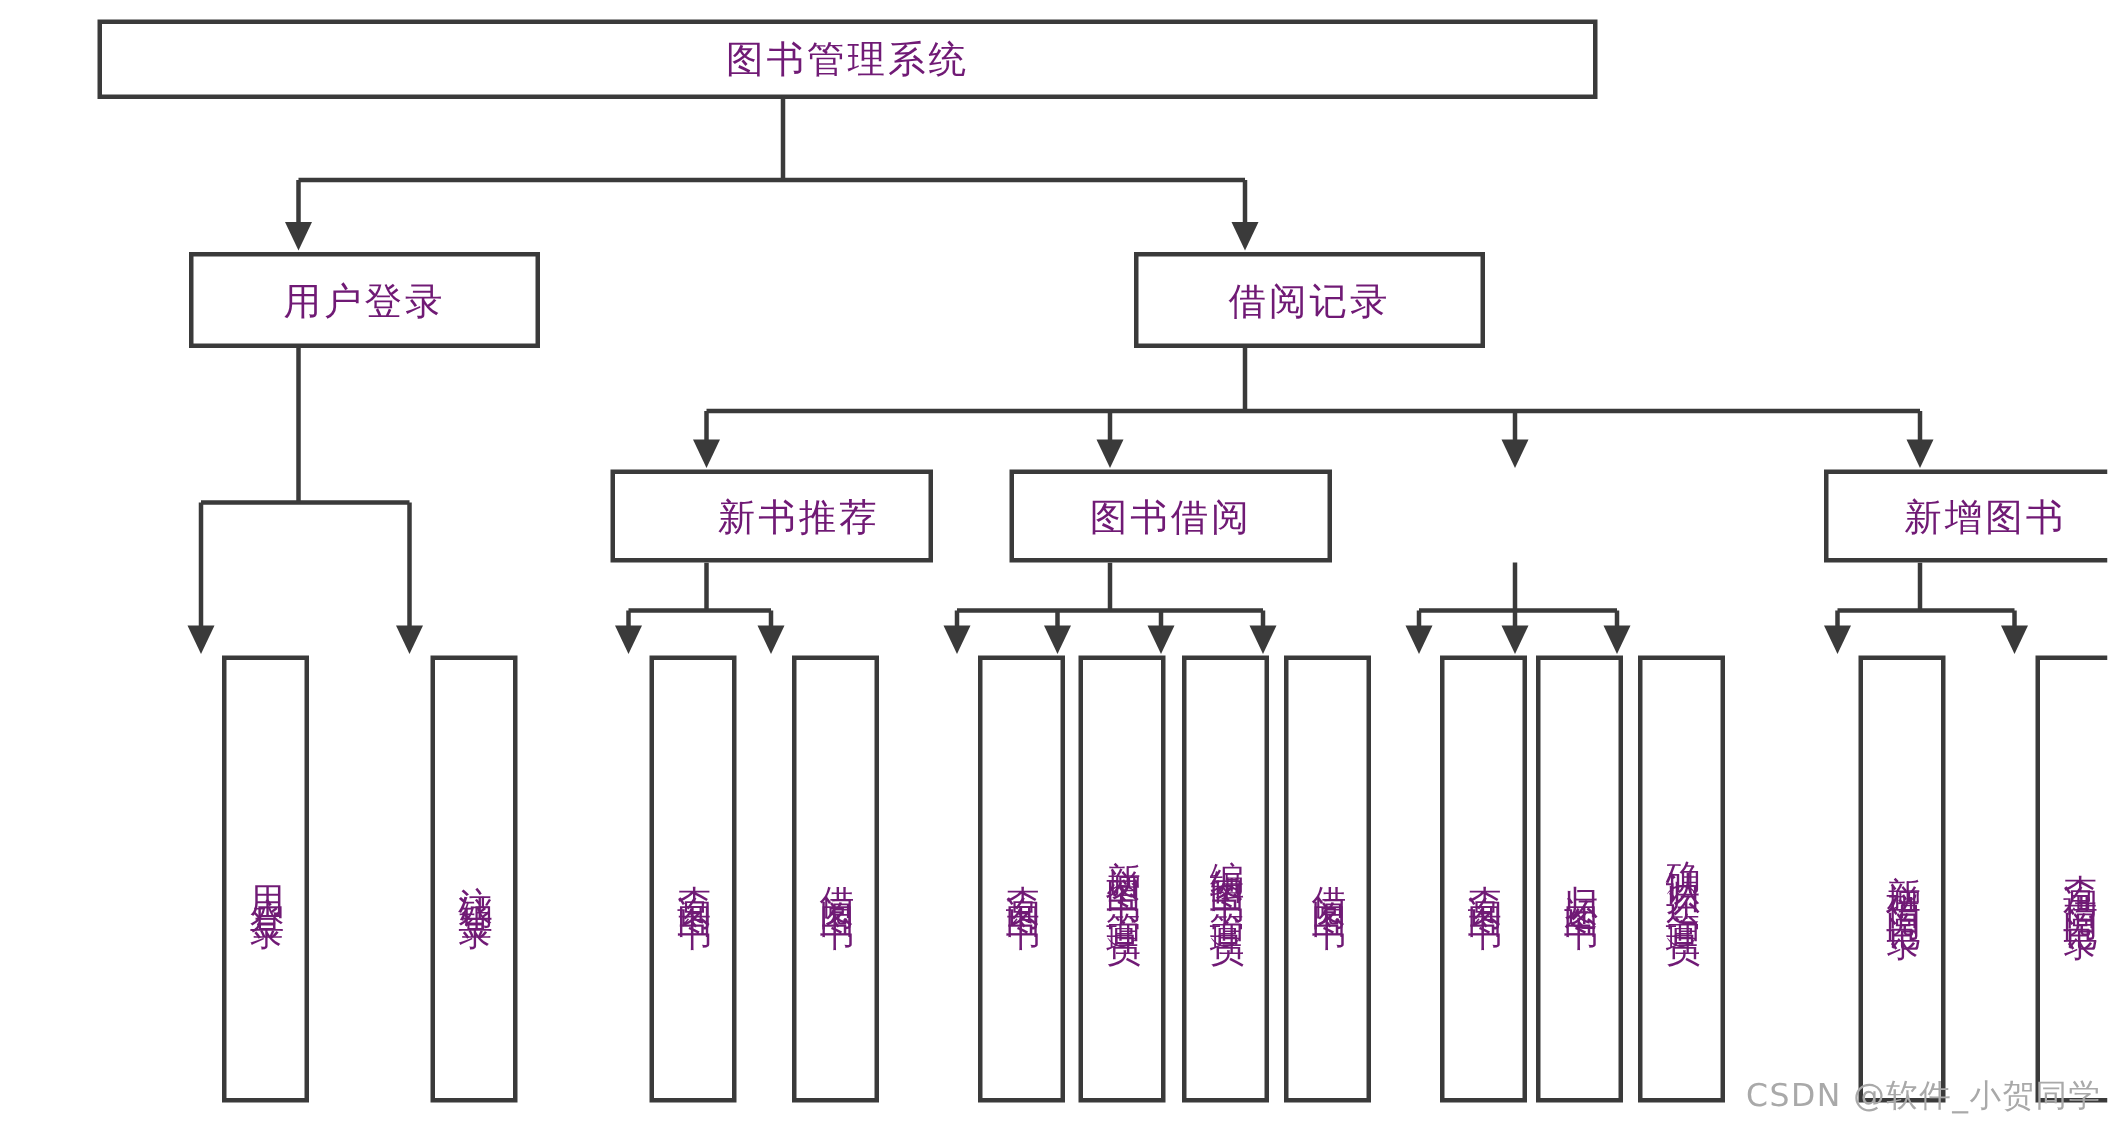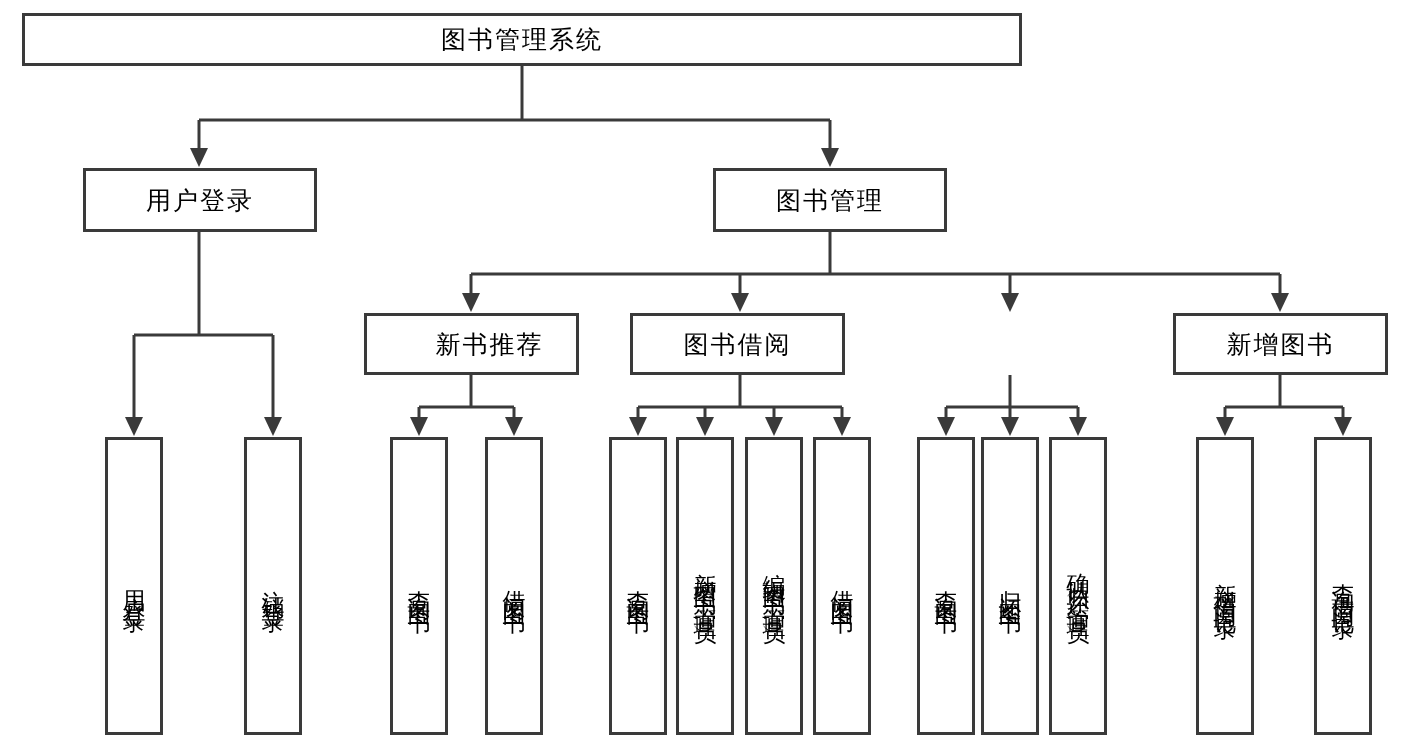--- a/index.html
+++ b/index.html
@@ -23,21 +23,22 @@
     height: 747px;
   }
   .node {
     position: absolute;
     box-sizing: border-box;
     border: 3px solid #3a3a3a;
     background: #ffffff;
     display: flex;
     align-items: center;
     justify-content: center;
-    color: #000000;
+    color: #701a75;
+    margin-left: 43px;
   }
   .hbox span {
     font-size: 25px;
     letter-spacing: 2px;
     line-height: 1;
     white-space: nowrap;
   }
   .vbox span {
     writing-mode: vertical-rl;
     text-orientation: mixed;
@@ -145,21 +146,21 @@
   </svg>
 
   <div class="node hbox root">
     <span>图书管理系统</span>
   </div>
 
   <div class="node hbox l2a">
     <span>用户登录</span>
   </div>
   <div class="node hbox l2b">
-    <span>图书管理</span>
+    <span>借阅记录</span>
   </div>
 
   <div class="node hbox l3 l3a">
     <span>新书推荐</span>
   </div>
   <div class="node hbox l3 l3b">
     <span>图书借阅</span>
   </div>
   <div class="node hbox l3 l3d">
     <span>新增图书</span>
@@ -202,13 +203,14 @@
     <span>确认归还（管理员）</span>
   </div>
 
   <div class="node vbox l4 p1196">
     <span>新增借阅记录</span>
   </div>
   <div class="node vbox l4 p1314">
     <span>查询借阅记录</span>
   </div>
 
+  <div class="watermark">CSDN @软件_小贺同学</div>
 </div>
 
 </body></html>

